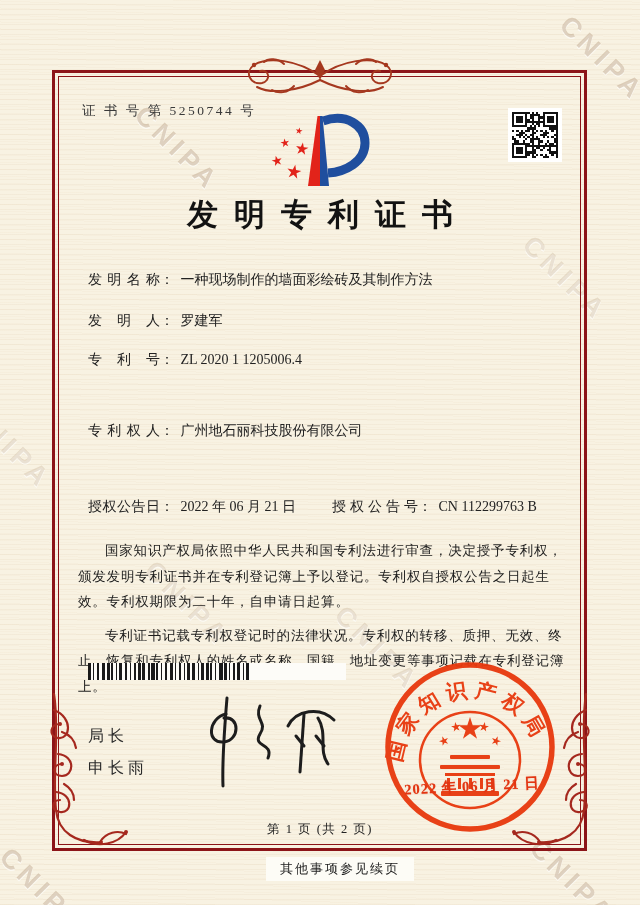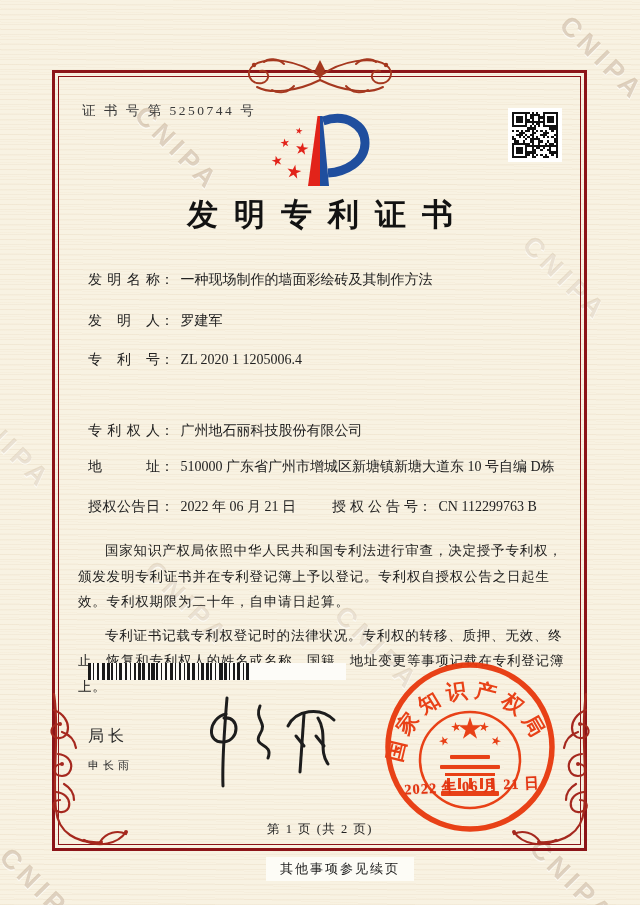--- a/index.html
+++ b/index.html
@@ -73,21 +73,21 @@
     background:#fdfcf8;display:flex;align-items:stretch;
   }
   .sig-title{
     position:absolute;left:88px;top:726px;
     font-family:"Liberation Sans","DejaVu Sans",sans-serif;
     font-size:16px;letter-spacing:4px;color:#2a2a2a;
   }
   .sig-name{
     position:absolute;left:88px;top:758px;
     font-family:"Liberation Sans","DejaVu Sans",sans-serif;
-    font-size:11px;letter-spacing:4px;color:#2a2a2a;
+    font-size:16px;letter-spacing:4px;color:#2a2a2a;
   }
   .signature{position:absolute;left:196px;top:692px;width:148px;height:105px;}
   .seal{position:absolute;left:382px;top:659px;width:176px;height:176px;opacity:0.95;}
   .seal-date{
     position:absolute;left:388px;top:777px;width:168px;
     text-align:center;font-size:14.5px;font-weight:700;color:#e23512;
     letter-spacing:1px;transform:rotate(-3deg);
     text-shadow:0 0 1px rgba(226,53,18,0.5);
   }
   .page-info{
@@ -447,24 +447,20 @@
     <span class="fvalue">罗建军</span>
   </div>
   <div class="frow" style="top:350px">
     <span class="flabel">专利号</span><span class="fcolon">：</span>
     <span class="fvalue">ZL 2020 1 1205006.4</span>
   </div>
   <div class="frow" style="top:421px">
     <span class="flabel">专利权人</span><span class="fcolon">：</span>
     <span class="fvalue">广州地石丽科技股份有限公司</span>
   </div>
-  <div class="frow" style="top:457px">
-    <span class="flabel">地址</span><span class="fcolon">：</span>
-    <span class="fvalue">510000 广东省广州市增城区新塘镇新塘大道东 10 号自编 D栋</span>
-  </div>
   <div class="frow" style="top:497px">
     <span class="flabel">授权公告日</span><span class="fcolon">：</span>
     <span class="fvalue">2022 年 06 月 21 日</span>
     <span class="fpair2">
       <span class="flabel" style="width:86px">授权公告号</span><span class="fcolon">：</span>
       <span class="fvalue">CN 112299763 B</span>
     </span>
   </div>
 
   <div class="paras">

